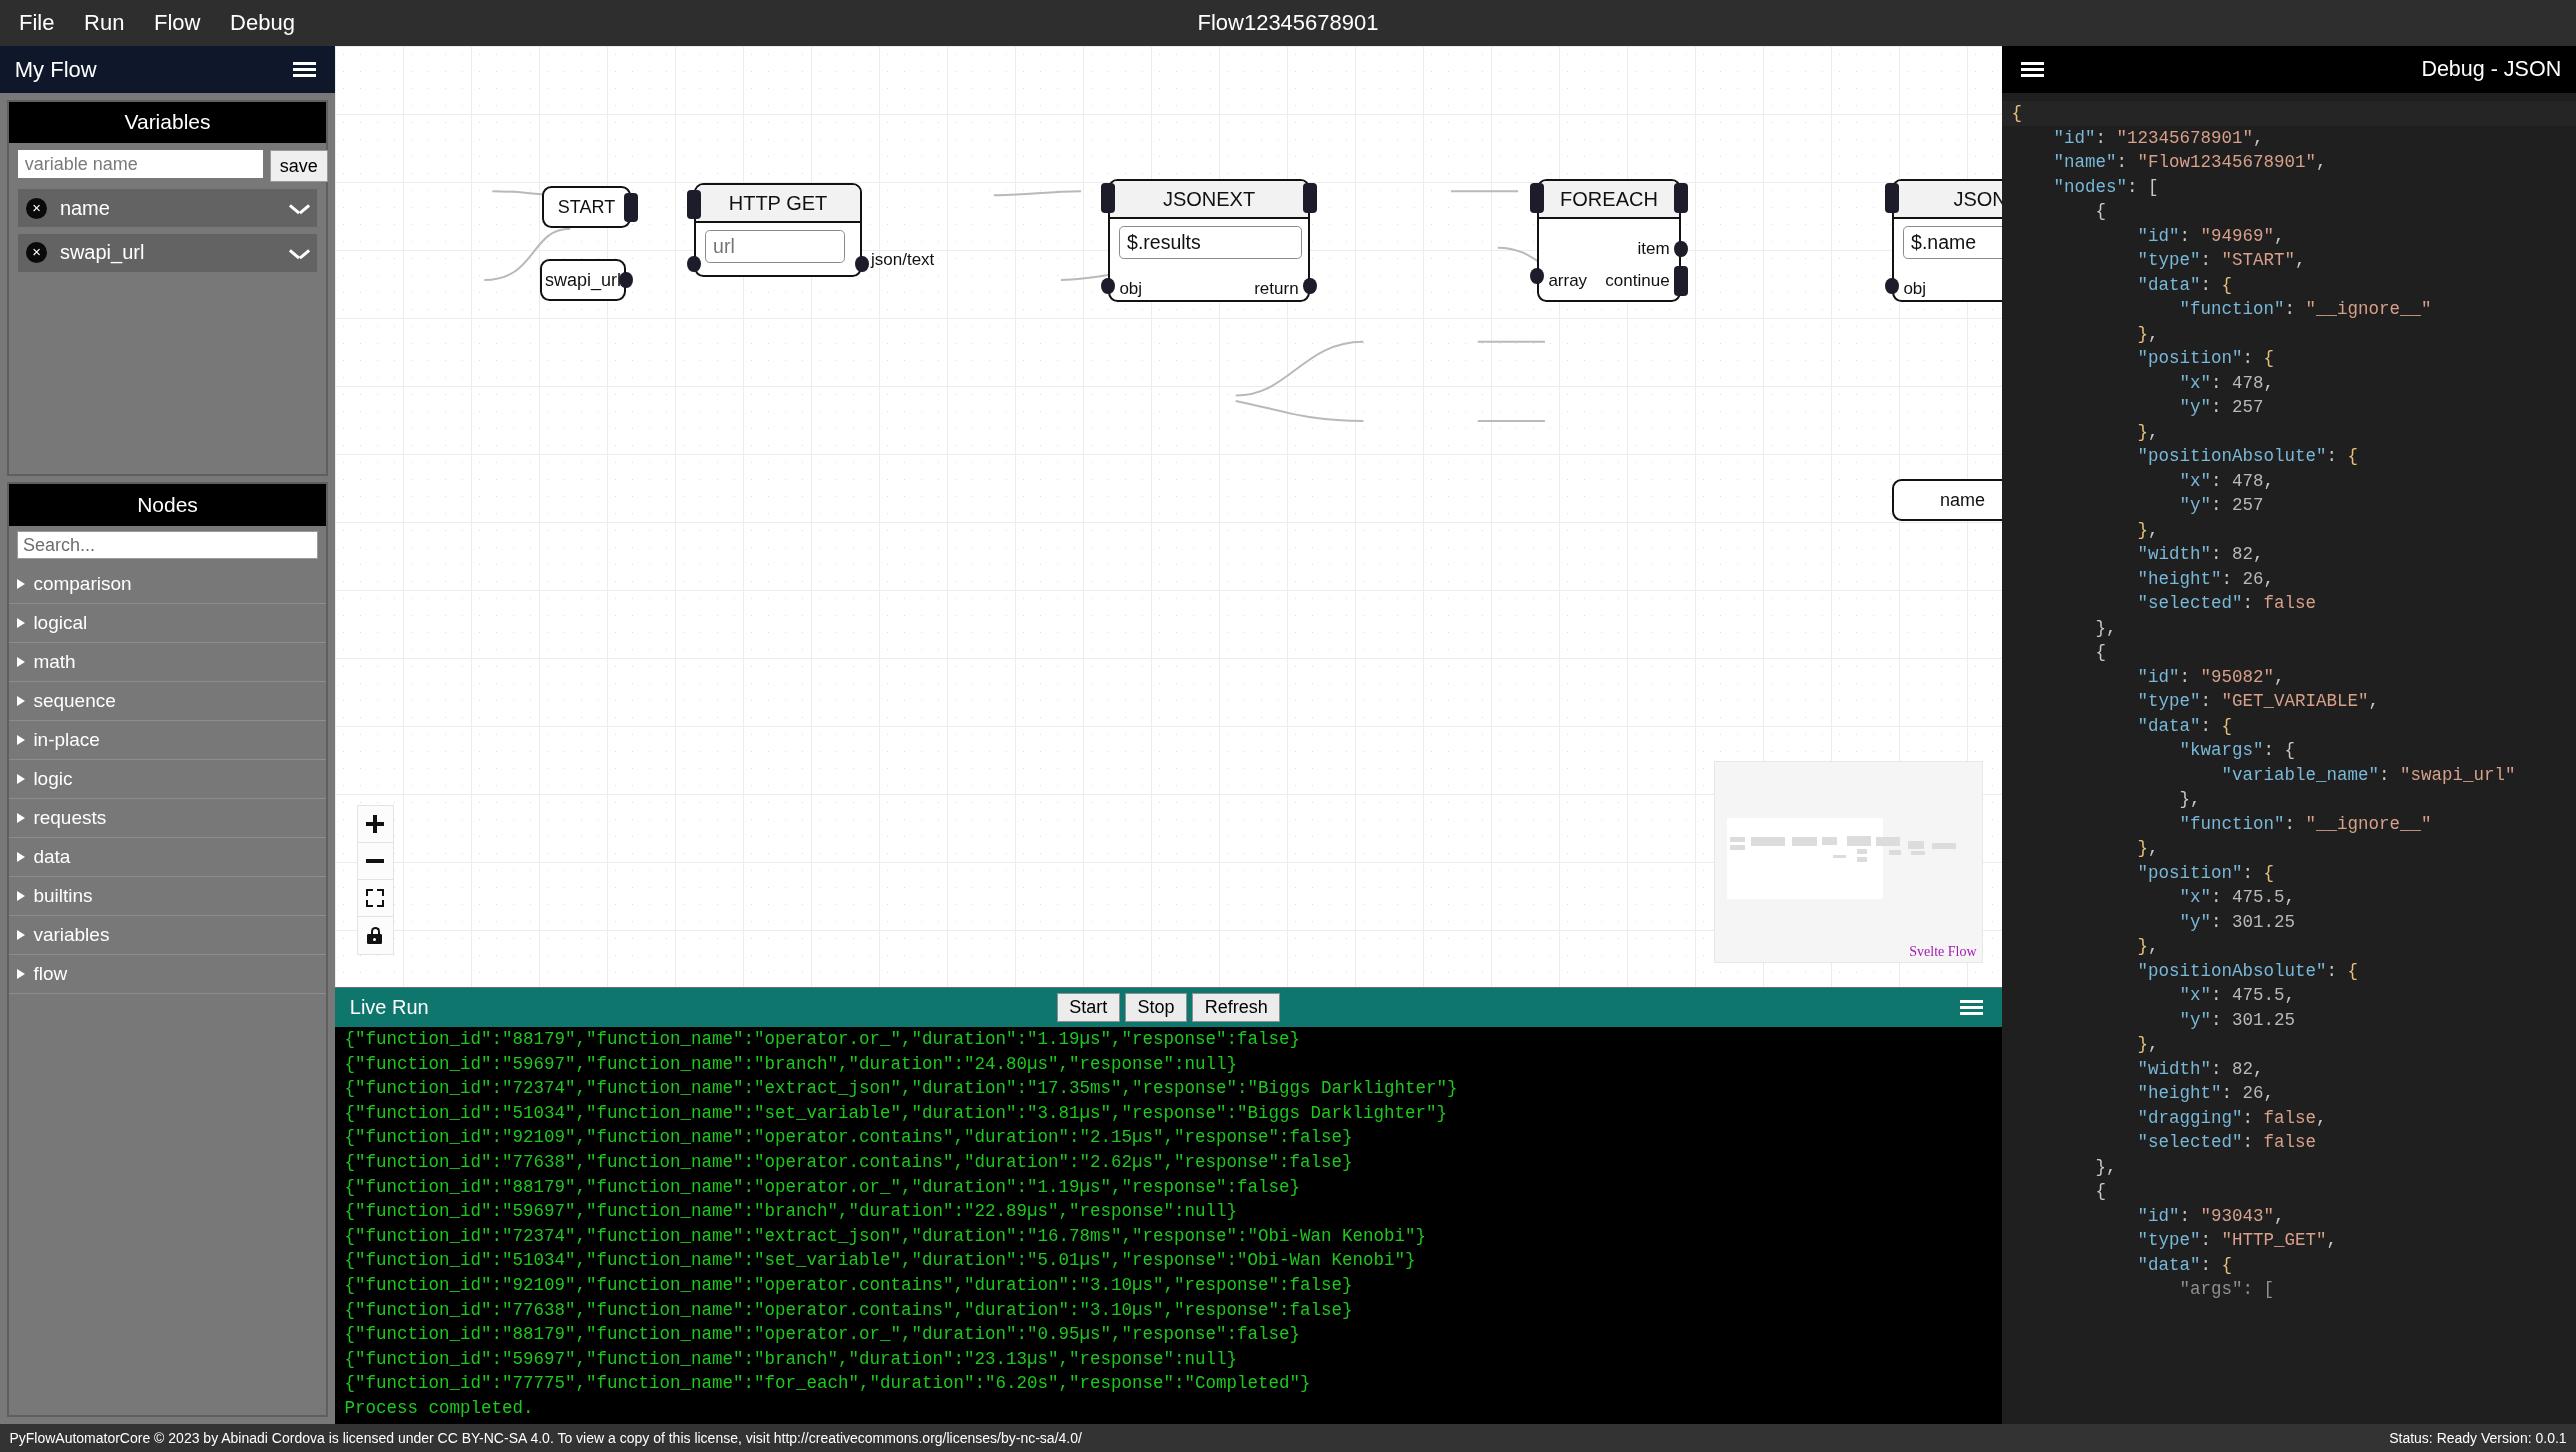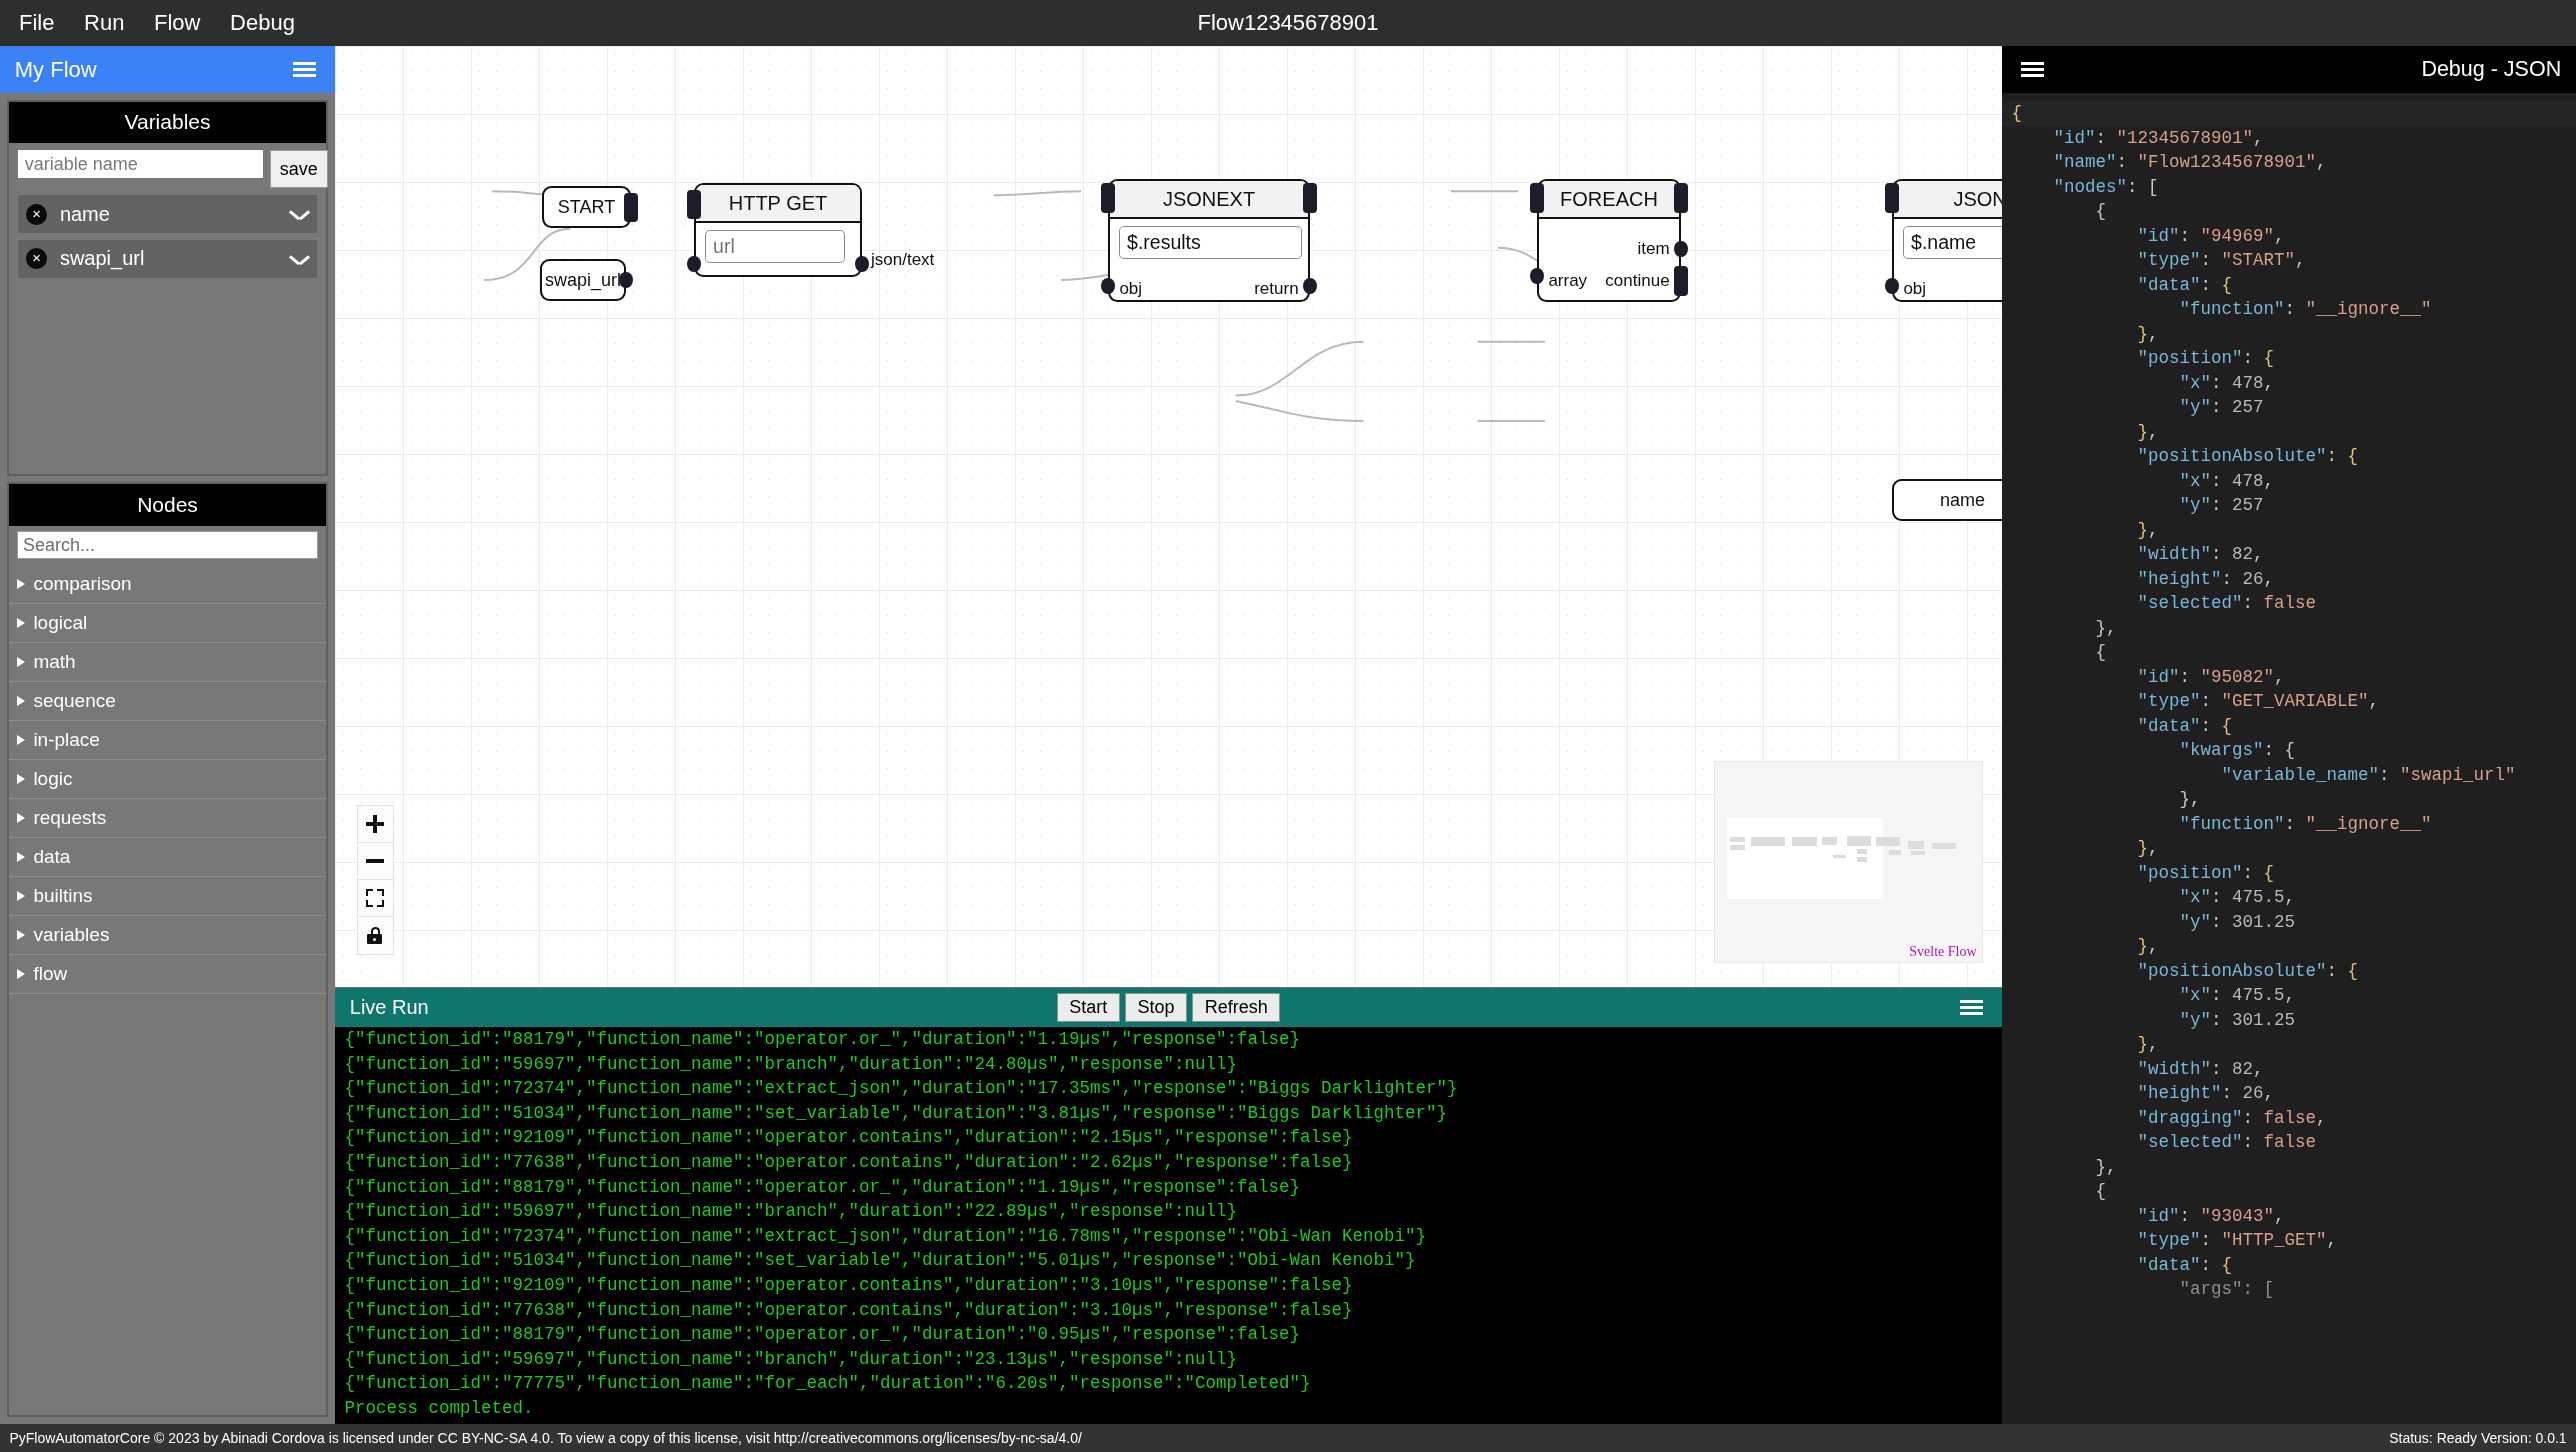--- a/index.html
+++ b/index.html
@@ -28,42 +28,42 @@
 
   
   .body-row { flex: 1 1 auto; display: flex; min-height: 0; position: relative; }
 
   
   .sidebar {
     width: 335px; flex: 0 0 335px; background: #787878;
     display: flex; flex-direction: column; min-height: 0;
   }
   .sidebar-header {
-    height: 47px; background: #3b82f6; color: #fff;
+    height: 47px; background: #0f172a; color: #fff;
     display: flex; align-items: center; justify-content: space-between;
     padding: 0 14.8px; flex: 0 0 47px;
   }
   .sidebar-header .title { font-size: 22px; }
   .hamburger { display: inline-flex; flex-direction: column; gap: 3.4px; cursor: pointer; padding: 4px; }
   .hamburger span { display: block; width: 23px; height: 2.7px; background: #fff; }
 
   .panel { margin: 6.7px 6.7px 0 6.7px; border: 2px solid #5f5f5f; background: #787878; display: flex; flex-direction: column; }
   .panel-title {
     background: #000; color: #fff; text-align: center; font-size: 21px;
     padding: 8.7px 0; font-weight: normal;
   }
   .var-form { display: flex; gap: 6.7px; padding: 7.4px 9.4px 4px 9.4px; }
   .var-input {
     flex: 1 1 auto; height: 28px; border: none; background: #fff; color: #000;
     font-size: 18px; padding: 0 6.7px; font-family: "Liberation Sans", sans-serif;
   }
   .var-input::placeholder { color: #7a7a7a; }
   .save-btn {
     background: #efefef; border: 0.7px solid #9a9a9a; font-size: 18px;
-    padding: 0 8.7px; cursor: pointer; height: 38px;
+    padding: 0 8.7px; cursor: pointer; height: 32px;
     font-family: "Liberation Sans", sans-serif;
   }
   .var-list { padding: 2.7px 9.4px 6.7px 9.4px; display: flex; flex-direction: column; gap: 6.7px; }
   .var-row {
     background: #636363; display: flex; align-items: center;
     height: 38px; padding: 0 8px; cursor: pointer;
   }
   .x-badge {
     width: 21px; height: 21px; border-radius: 50%; background: #0a0a0a; color: #fff;
     display: flex; align-items: center; justify-content: center;

